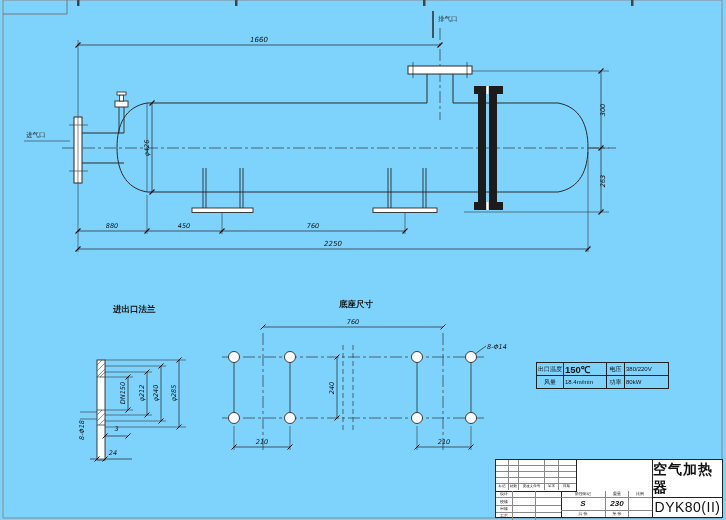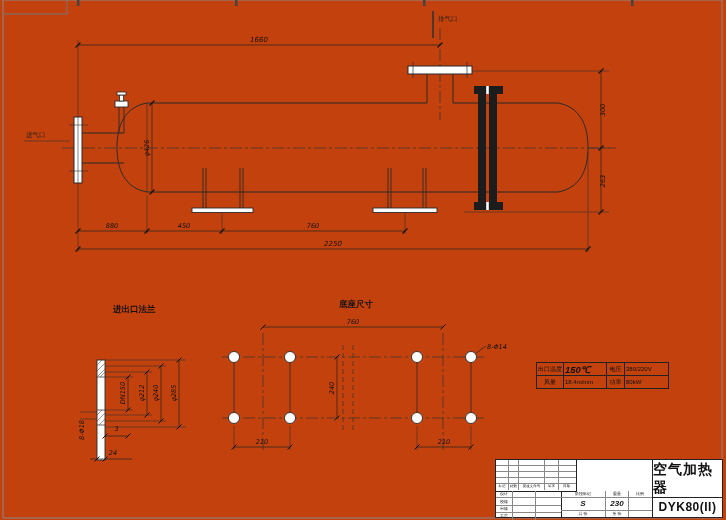--- a/index.html
+++ b/index.html
@@ -1,37 +1,37 @@
 <!DOCTYPE html>
 <html><head>
 <meta charset="utf-8">
 <style>
   html,body{margin:0;padding:0;background:#e8e8e8;font-family:"Liberation Sans",sans-serif;}
-  #sheet{position:relative;width:726px;height:520px;background:#c2410c;overflow:hidden;}
+  #sheet{position:relative;width:726px;height:520px;background:#7dd3fc;overflow:hidden;}
   #cad{position:absolute;left:0;top:0;}
   
   .dim{font:italic 6.5px "DejaVu Sans",sans-serif;fill:#111;}
   .dimb{font:italic 7px "DejaVu Sans",sans-serif;fill:#111;}
   .cjk{font:6.5px "Liberation Sans",sans-serif;fill:#222;}
   .vtitle{font:bold 8.5px "Liberation Sans",sans-serif;fill:#111;}
   
   .spec{position:absolute;left:536px;top:362px;}
   .spec table{border-collapse:collapse;table-layout:fixed;}
   .spec td{border:1px solid #222;height:12px;padding:0 1px;font-size:6px;line-height:6px;
            color:#111;white-space:nowrap;overflow:visible;vertical-align:middle;}
   .spec td.lab{text-align:center;}
-  .spec td.big{font-size:9.5px;font-style:italic;font-weight:700;line-height:9px;margin-left:34px;}
+  .spec td.big{font-size:9.5px;font-weight:700;line-height:9px;margin-left:34px;}
   
   .tb{position:absolute;left:495px;top:459px;width:226px;height:57px;border:1px solid #222;
       color:#111;background:#fff;}
   .tb-right{position:absolute;left:156px;top:0;bottom:0;right:0;border-left:1px solid #222;}
   .tb-name{height:37px;border-bottom:1px solid #222;display:flex;align-items:center;
            justify-content:center;font-size:14px;font-weight:700;letter-spacing:1px;}
   .tb-model{height:18px;display:flex;align-items:center;justify-content:center;
-            font-size:12px;font-weight:700;letter-spacing:0.5px;}
+            font-size:14px;font-weight:400;letter-spacing:0.5px;}
   .tb-rev{position:absolute;left:0;top:0;width:80px;height:31px;border-right:1px solid #222;
           border-bottom:1px solid #222;}
   .tb-rev .rrow{display:flex;height:5px;border-bottom:1px solid #888;}
   .tb-rev .rrow:last-child{height:6px;border-bottom:none;}
   .tb-rev .rc{border-right:1px solid #888;height:100%;box-sizing:border-box;
               display:flex;align-items:center;justify-content:center;
               font-size:3.5px;line-height:3.5px;white-space:nowrap;overflow:hidden;}
   .tb-rev .rc:last-child{border-right:none;}
   .c1{width:13px;}.c2{width:10px;}.c3{width:26px;}.c4{width:14px;}.c5{width:15px;}
   .tb-roles{position:absolute;left:0;top:31px;width:65px;bottom:0;border-right:1px solid #222;}

